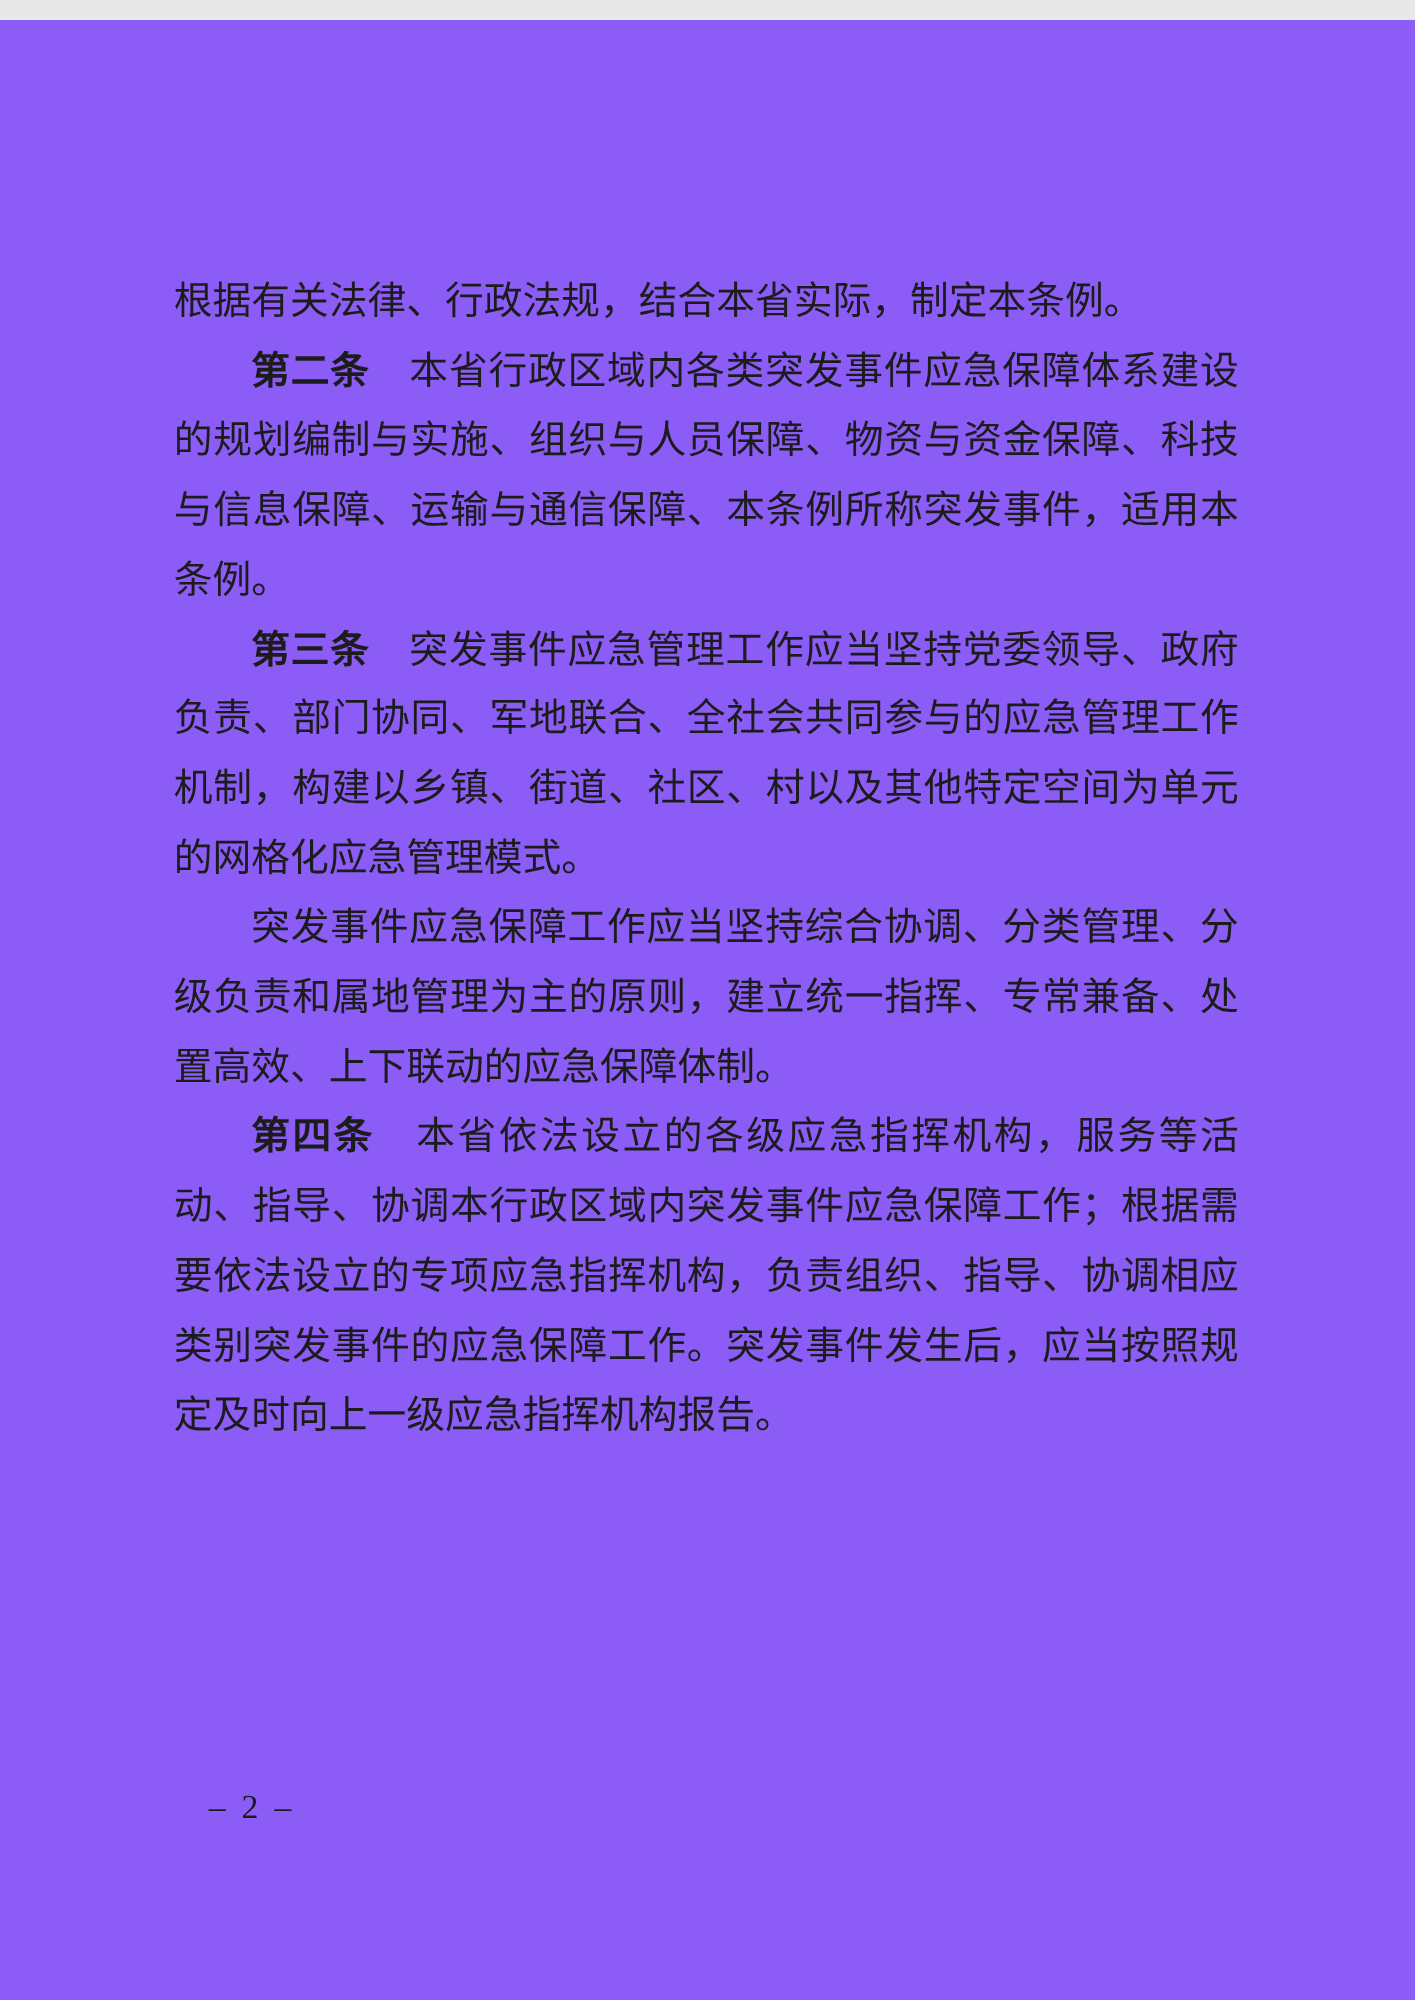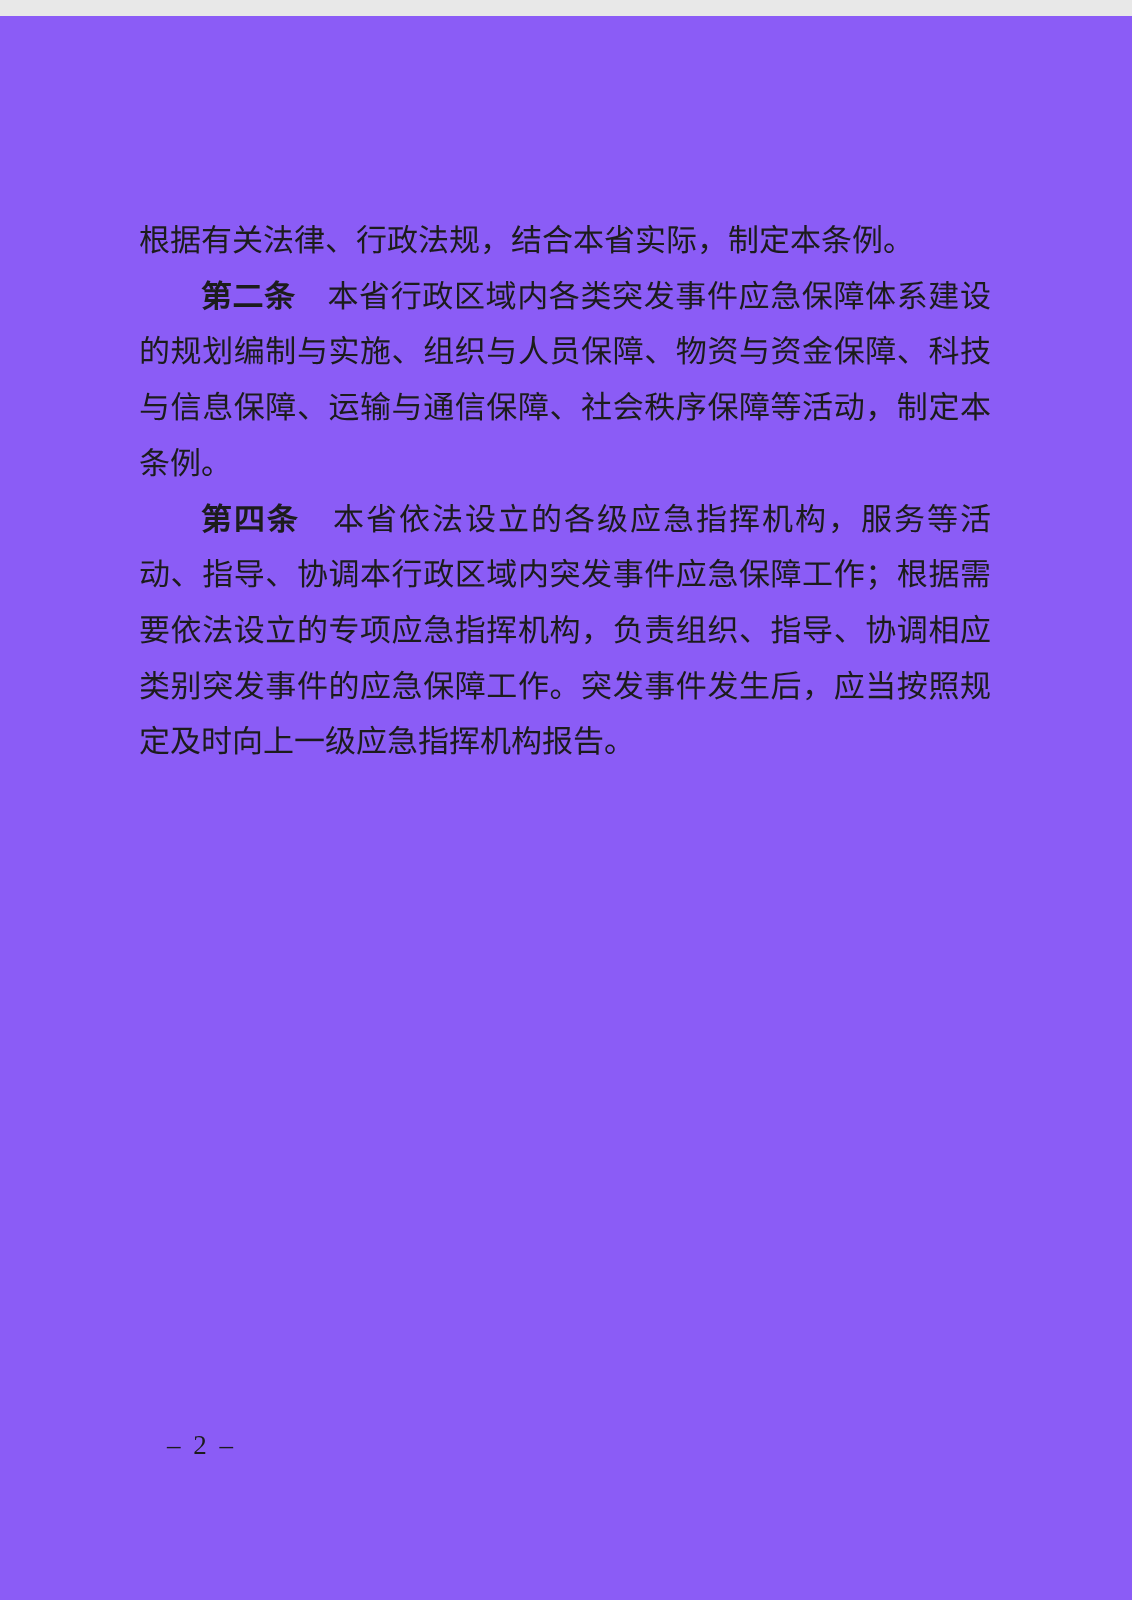--- a/index.html
+++ b/index.html
@@ -50,21 +50,27 @@
 </style>
 </head>
 <body>
 
 <div class="page">
   <main class="content">
     <p class="para">
       <b class="article-num"></b><span>根据有关法律、行政法规，结合本省实际，制定本条例。</span>
     </p>
     <p class="para indent">
-      <b class="article-num">第二条</b><span>　本省行政区域内各类突发事件应急保障体系建设的规划编制与实施、组织与人员保障、物资与资金保障、科技与信息保障、运输与通信保障、社会秩序保障等活动，制定本条例。</span>
+      <b class="article-num">第二条</b><span>　本省行政区域内各类突发事件应急保障体系建设的规划编制与实施、组织与人员保障、物资与资金保障、科技与信息保障、运输与通信保障、本条例所称突发事件，适用本条例。</span>
+    </p>
+    <p class="para indent">
+      <b class="article-num">第三条</b><span>　突发事件应急管理工作应当坚持党委领导、政府负责、部门协同、军地联合、全社会共同参与的应急管理工作机制，构建以乡镇、街道、社区、村以及其他特定空间为单元的网格化应急管理模式。</span>
+    </p>
+    <p class="para indent">
+      <b class="article-num"></b><span>突发事件应急保障工作应当坚持综合协调、分类管理、分级负责和属地管理为主的原则，建立统一指挥、专常兼备、处置高效、上下联动的应急保障体制。</span>
     </p>
     <p class="para indent">
       <b class="article-num">第四条</b><span>　本省依法设立的各级应急指挥机构，服务等活动、指导、协调本行政区域内突发事件应急保障工作；根据需要依法设立的专项应急指挥机构，负责组织、指导、协调相应类别突发事件的应急保障工作。突发事件发生后，应当按照规定及时向上一级应急指挥机构报告。</span>
     </p>
   </main>
 
   <footer class="page-footer">
     <span>– 2 –</span>
   </footer>
 </div>

